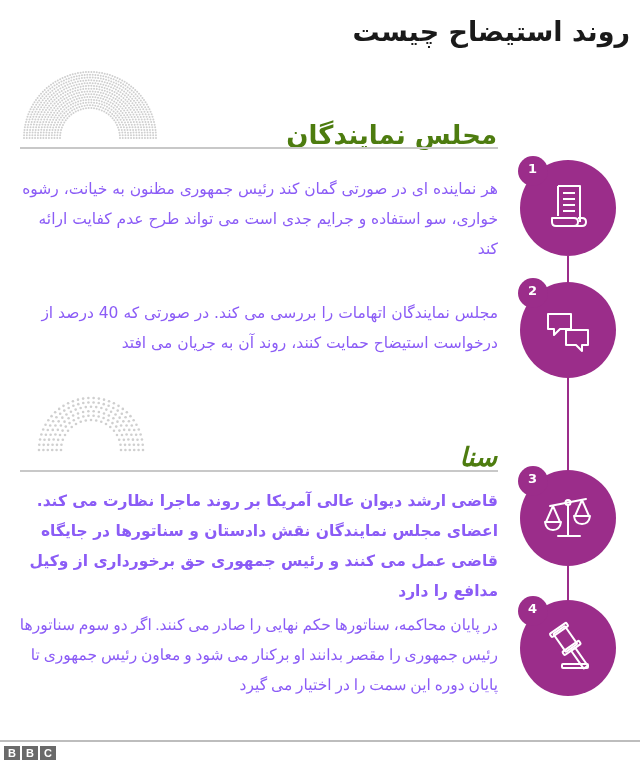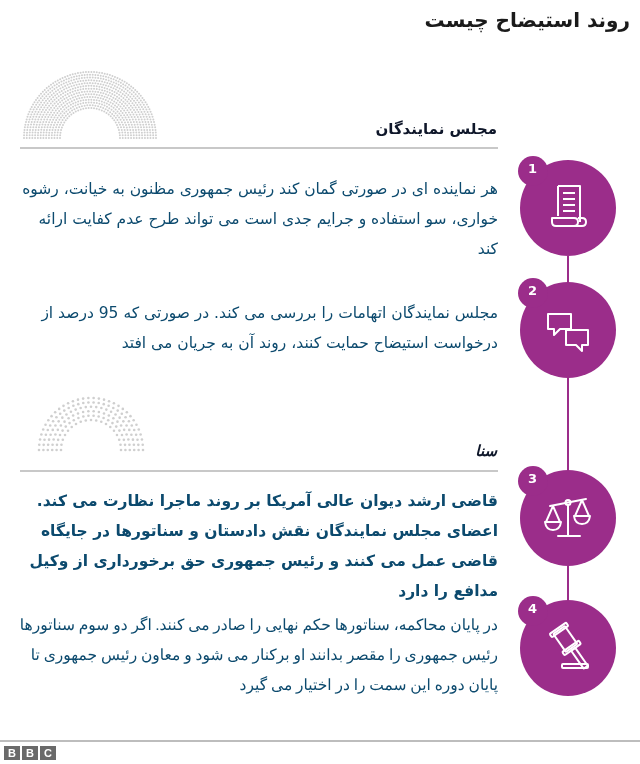--- a/index.html
+++ b/index.html
@@ -1,37 +1,37 @@
 <!DOCTYPE html>
 <html><head>
   <meta charset="utf-8">
   <style>
     * { box-sizing: border-box; margin: 0; padding: 0; }
     html, body { width: 640px; height: 764px; background: #ffffff; overflow: hidden; }
     body { position: relative; font-family: "DejaVu Sans", sans-serif; color: #222; }
 
     .title {
-      position: absolute; top: 8px; right: 10px;
-      font-size: 20px; font-weight: bold; color: #1a1a1a;
+      position: absolute; top: 16px; right: 10px;
+      font-size: 27px; font-weight: bold; color: #1a1a1a;
       direction: rtl; white-space: nowrap; margin-left: 44px;
     }
 
     .hemicycle { position: absolute; }
     .hemicycle svg { display: block; }
 
     .section-head {
       position: absolute; right: 143px; direction: rtl;
-      font-size: 15px; font-weight: bold; color: #0f172a; white-space: nowrap;
+      font-size: 26px; font-weight: bold; color: #4d7c0f; white-space: nowrap;
     }
     .divider { position: absolute; left: 20px; width: 478px; height: 2px; background: #c8c8c8; }
 
     .para {
       position: absolute; left: 18px; width: 480px;
       direction: rtl; text-align: right;
-      font-size: 15.5px; line-height: 30px; color: #0c4a6e;
+      font-size: 15.5px; line-height: 30px; color: #8b5cf6;
     }
 
     .connector { position: absolute; left: 567px; width: 2px; background: #9b2d8a; }
 
     .step {
       position: absolute; left: 520px; width: 96px; height: 96px;
       border-radius: 50%;
     }
     .step .disc { position: absolute; inset: 0; border-radius: 50%; }
     .step .num-bubble {
@@ -854,21 +854,21 @@
       <circle cx="135.78" cy="64.62" r="1" fill="#cfcfcf"></circle>
       <circle cx="135.95" cy="67.31" r="1" fill="#cfcfcf"></circle>
       <circle cx="136.00" cy="70.00" r="1" fill="#cfcfcf"></circle>
     </svg>
 </div>
 
 <div class="section-head" style="top:120px;">مجلس نمایندگان</div>
 <div class="divider" style="top:147px;"></div>
 
 <div class="para" style="top:174px;">هر نماینده ای در صورتی گمان کند رئیس جمهوری مظنون به خیانت، رشوه خواری، سو استفاده و جرایم جدی است می تواند طرح عدم کفایت ارائه کند</div>
-<div class="para" style="top:298px;">مجلس نمایندگان اتهامات را بررسی می کند. در صورتی که 95 درصد از درخواست استیضاح حمایت کنند، روند آن به جریان می افتد</div>
+<div class="para" style="top:298px;">مجلس نمایندگان اتهامات را بررسی می کند. در صورتی که 40 درصد از درخواست استیضاح حمایت کنند، روند آن به جریان می افتد</div>
 
 <div class="hemicycle" style="left:24px; top:396px;">
   <svg id="hemi-senate" width="134" height="56" viewBox="0 0 134 56">
       <circle cx="37.00" cy="54.00" r="1.3" fill="#cfcfcf"></circle>
       <circle cx="37.46" cy="48.79" r="1.3" fill="#cfcfcf"></circle>
       <circle cx="38.81" cy="43.74" r="1.3" fill="#cfcfcf"></circle>
       <circle cx="41.02" cy="39.00" r="1.3" fill="#cfcfcf"></circle>
       <circle cx="44.02" cy="34.72" r="1.3" fill="#cfcfcf"></circle>
       <circle cx="47.72" cy="31.02" r="1.3" fill="#cfcfcf"></circle>
       <circle cx="52.00" cy="28.02" r="1.3" fill="#cfcfcf"></circle>

